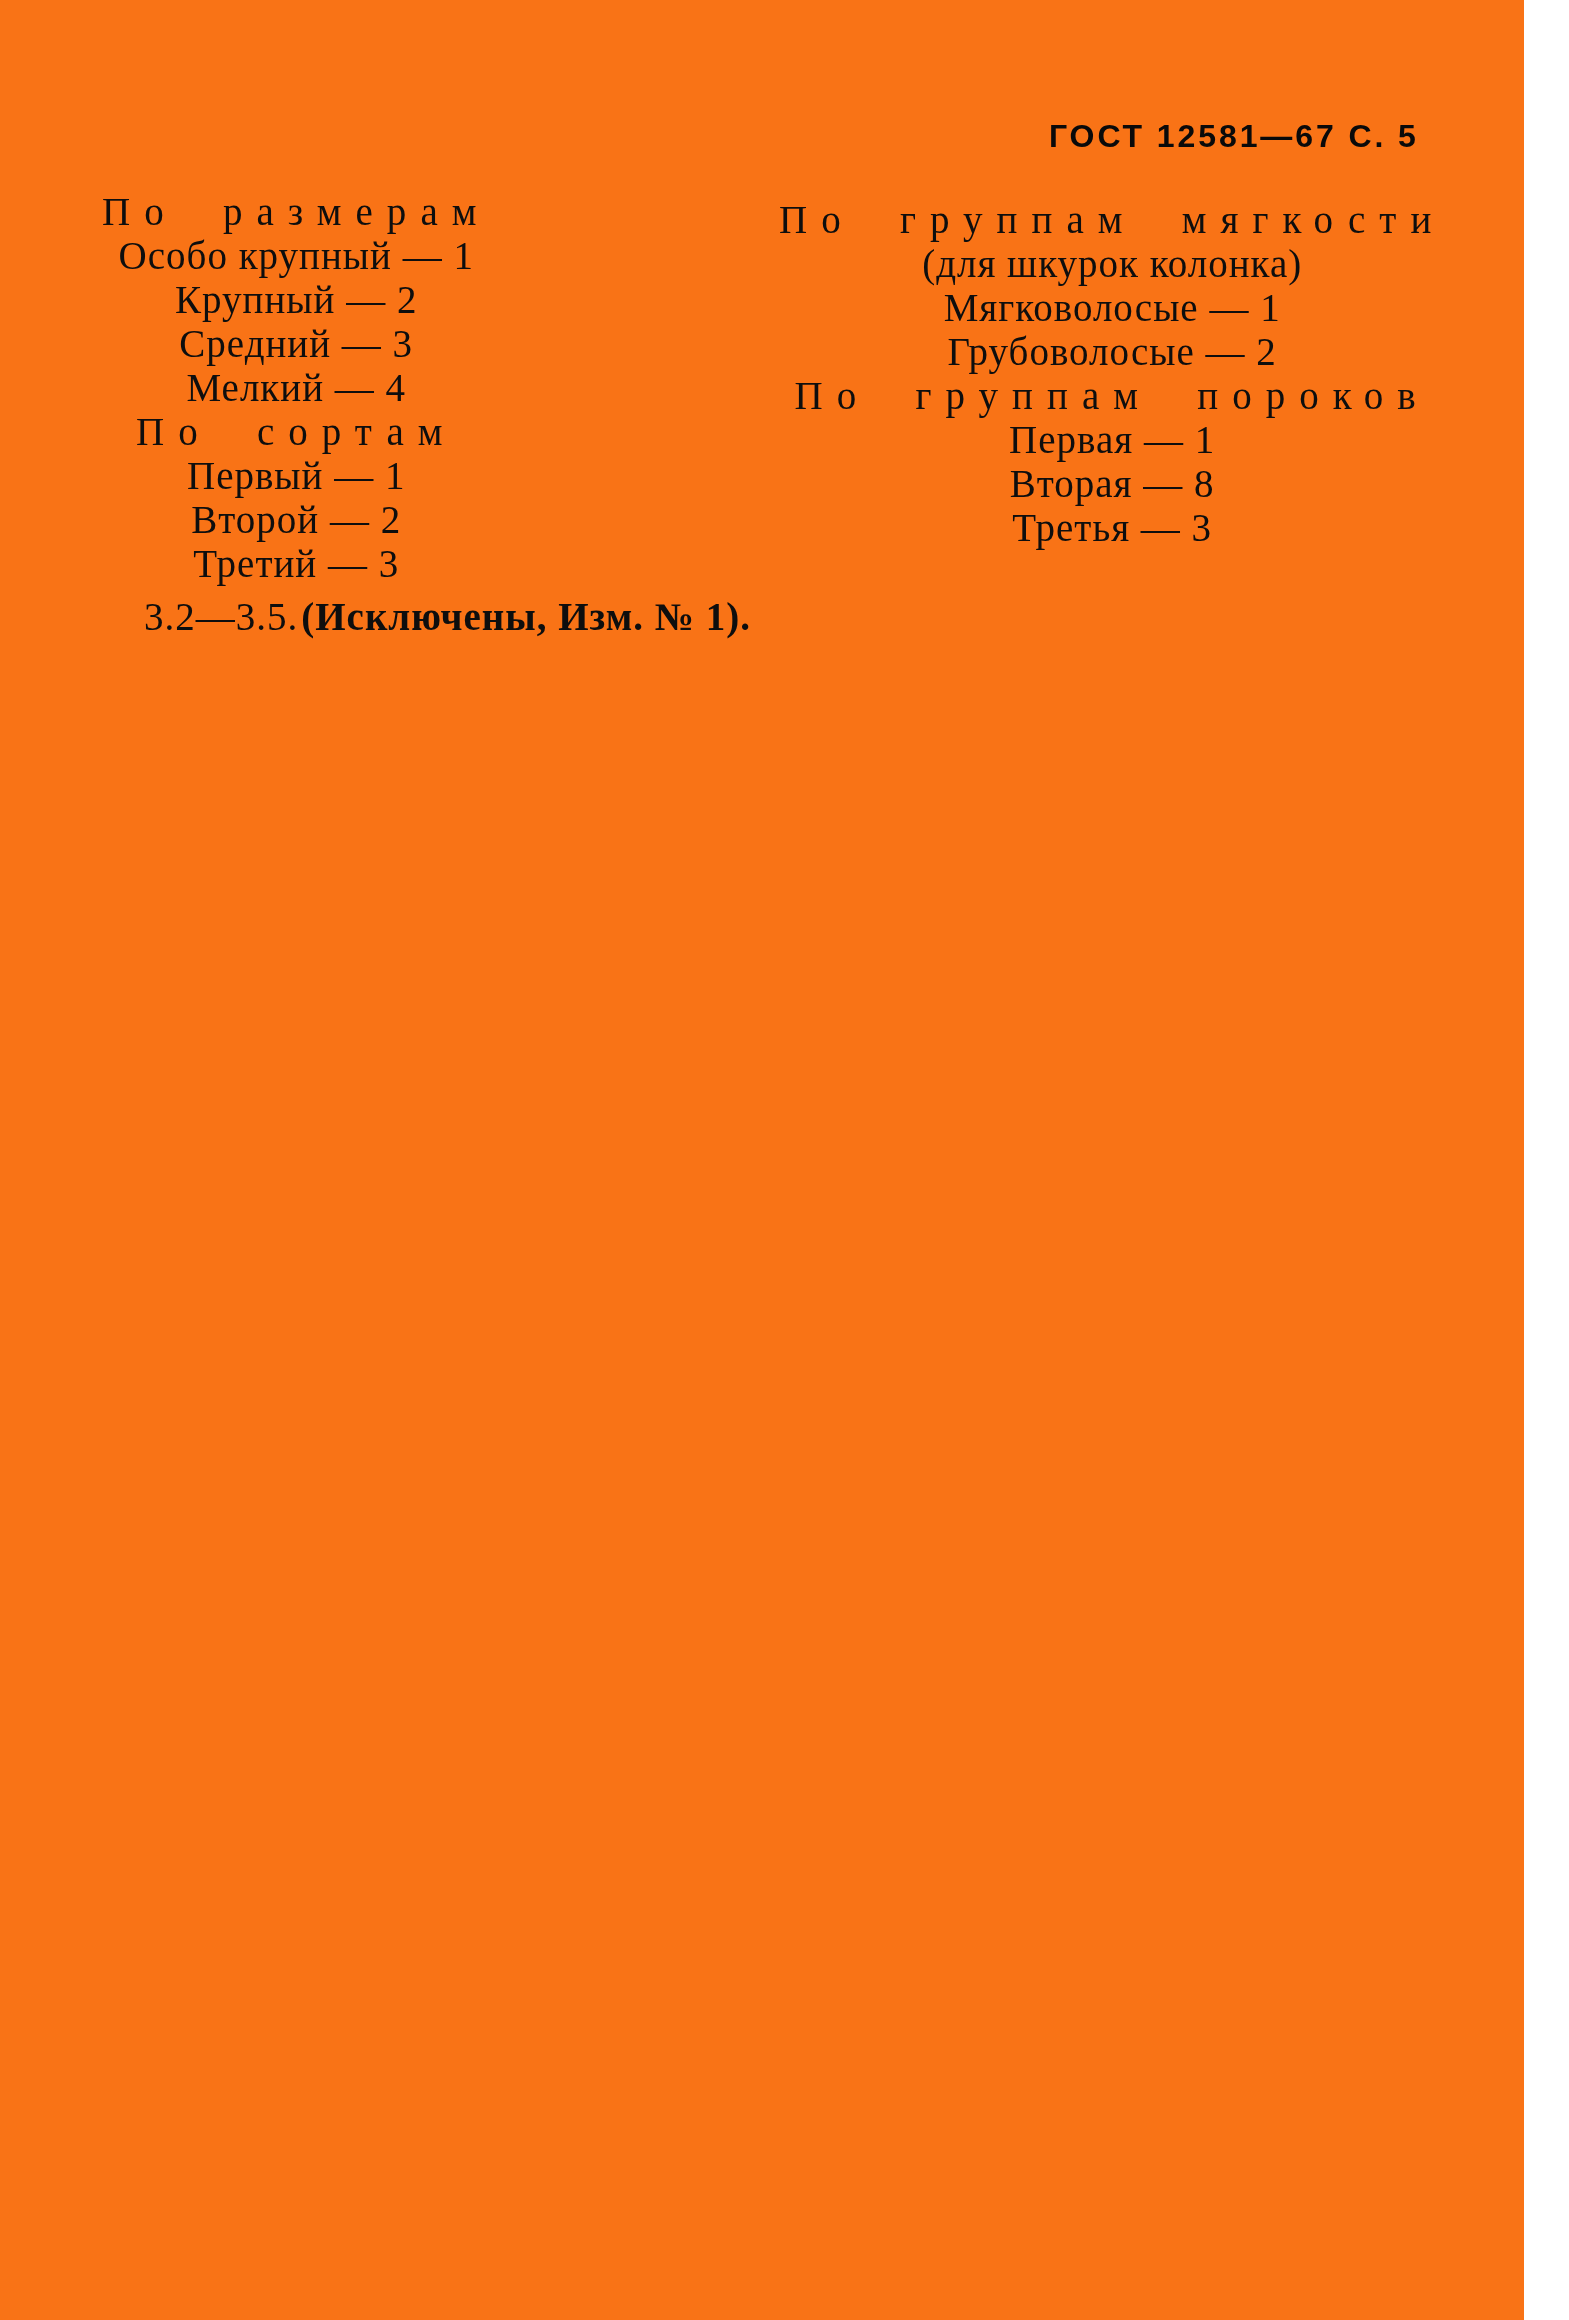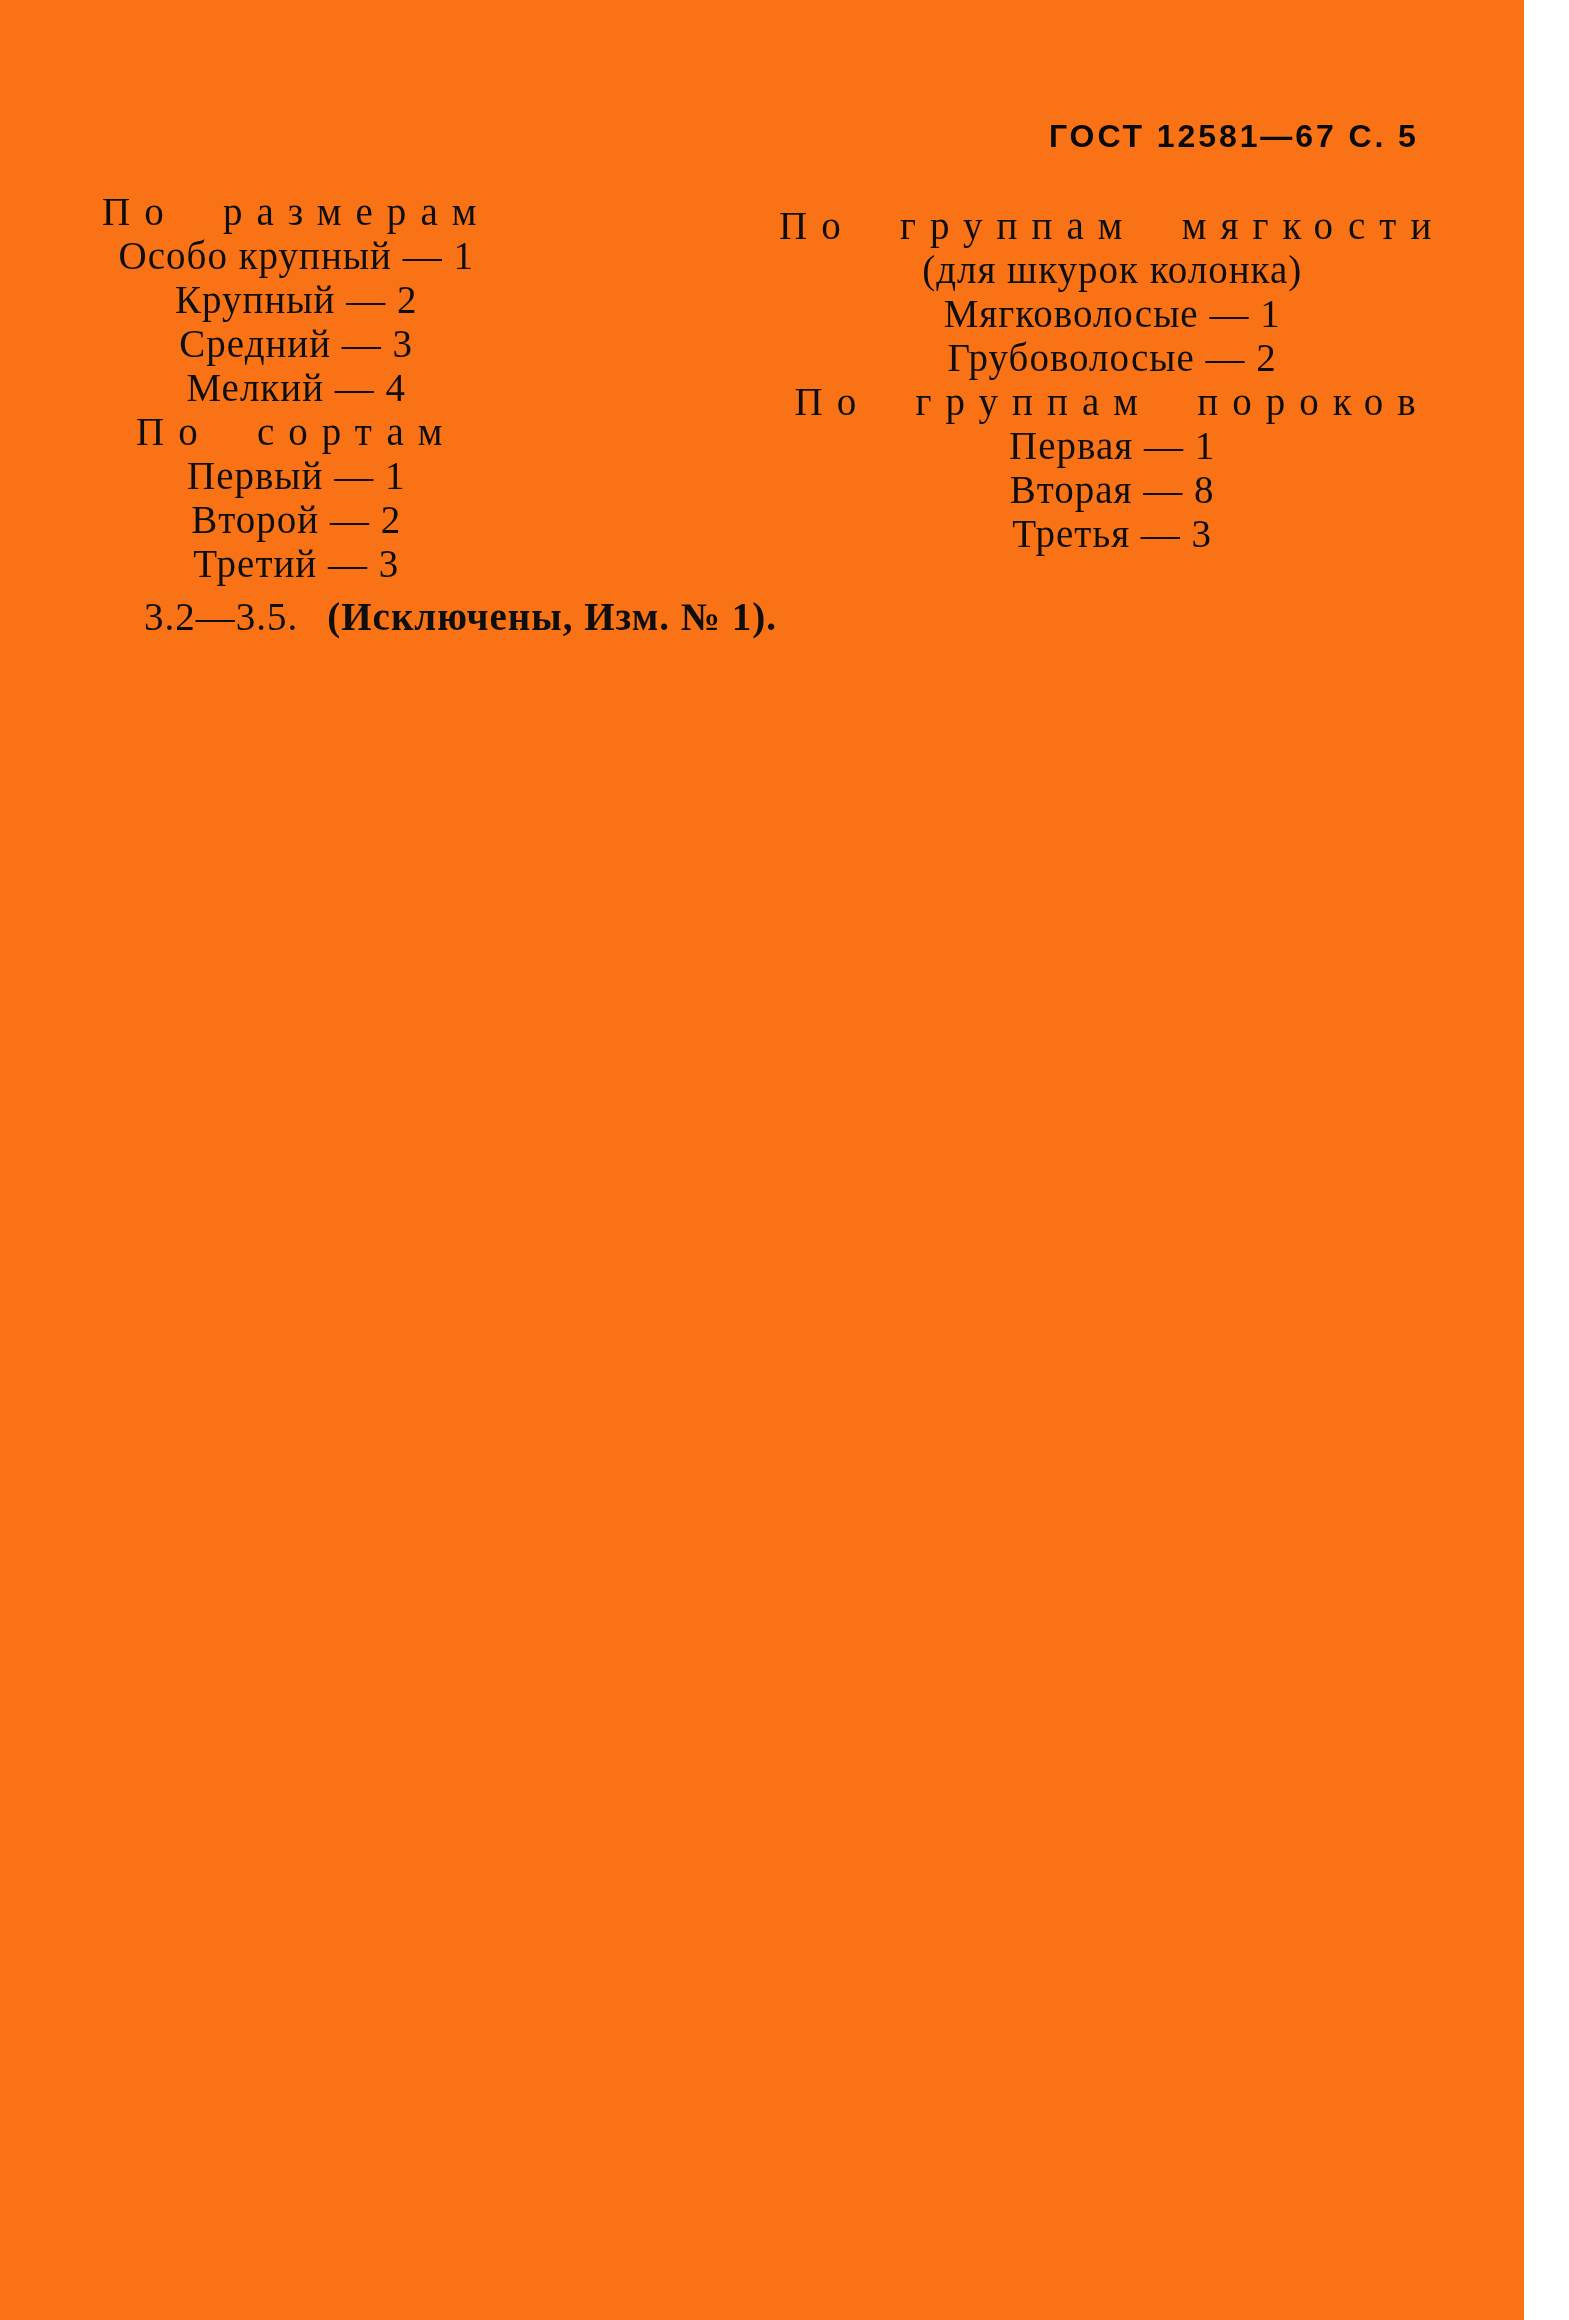--- a/index.html
+++ b/index.html
@@ -27,21 +27,21 @@
     letter-spacing: 2.9px;
     white-space: nowrap;
     color: #0a0a0a;
   }
   .column {
     position: absolute;
     top: 190px;
     text-align: center;
   }
   .column.left  { left: 102px; }
-  .column.right { left: 779px; top: 204px; }
+  .column.right { left: 779px; top: 198px; }
   .line {
     height: 44px;
     line-height: 44px;
     font-size: 39px;
     letter-spacing: 1px;
     white-space: nowrap;
     color: #0e0e0e;
   }
   .line.spaced {
     letter-spacing: 0.36em;
@@ -51,21 +51,21 @@
     position: absolute;
     left: 144px;
     top: 594px;
     font-size: 39px;
     letter-spacing: 1px;
     white-space: nowrap;
     color: #0e0e0e;
   }
   .footer-note .bold-part {
     font-weight: bold;
-    margin-left: 29px;
+    margin-left: 3px;
   }
 </style>
 </head>
 <body>
 
 <div class="page">
 
   <div class="doc-header">ГОСТ 12581—67 С. 5</div>
 
   <div class="column left">

